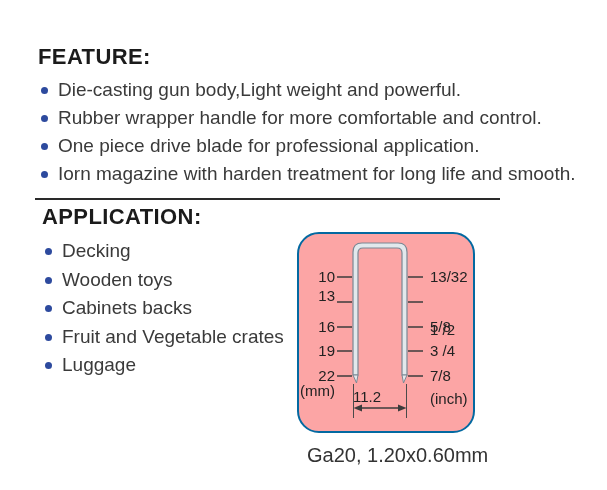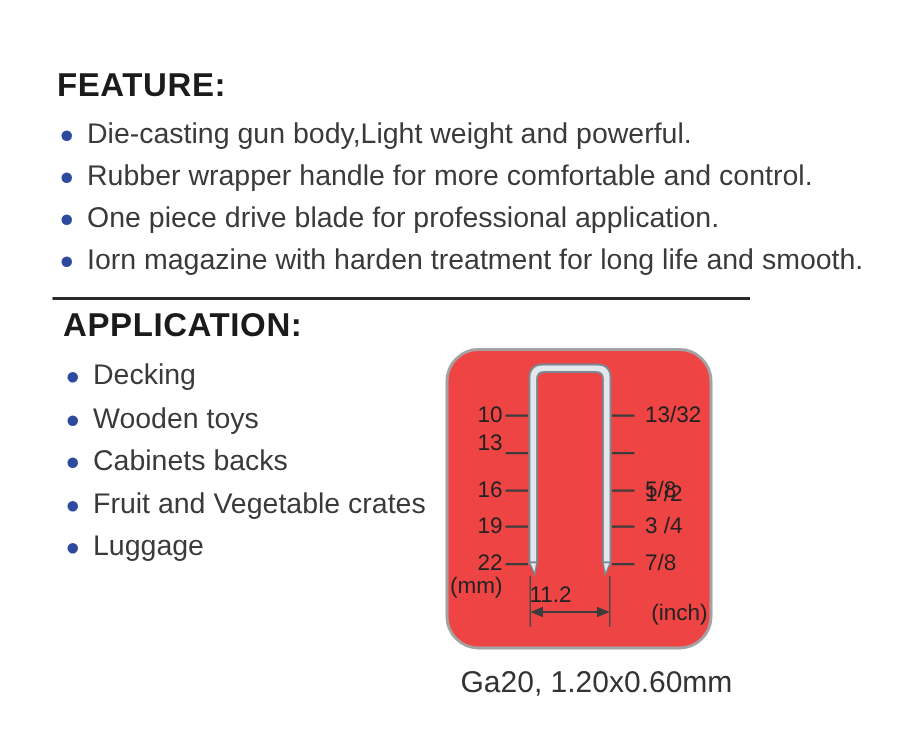--- a/index.html
+++ b/index.html
@@ -22,21 +22,21 @@
   .bullet-list li::before {
     content:""; position:absolute; left:3px; top:11px;
     width:7px; height:7px; border-radius:50%; background:#2d4a9e;
   }
   .divider {
     position:absolute; left:35px; top:198px; width:465px; height:2px;
     background:#2a2a2a;
   }
   .panel {
     position:absolute; left:297px; top:232px; width:178px; height:201px;
-    background:#ef4444; border:2px solid #a3a3a3; border-radius:22px;
+    background:#fca5a5; border:2px solid #0369a1; border-radius:22px;
     box-sizing:border-box;
   }
   .panel svg { position:absolute; left:0; top:0; }
   .dim-label {
     position:absolute; font-size:15px; color:#222; line-height:18px; white-space:nowrap;
   }
   .mm-col  { left:-4px; width:40px; text-align:right; }
   .inch-col{ left:131px; width:46px; text-align:left; }
   .crown-width {
     position:absolute; left:54px; top:154px; width:54px; 
@@ -97,18 +97,18 @@
   <div class="dim-label mm-col" style="top:84px;">16</div>
   <div class="dim-label mm-col" style="top:108px;">19</div>
   <div class="dim-label mm-col" style="top:133px;">22</div>
   <div class="dim-label mm-col" style="top:148px;">(mm)</div>
 
   <div class="dim-label inch-col" style="top:34px;">13/32</div>
   <div class="dim-label inch-col" style="top:58px;margin-top:29px;">1 /2</div>
   <div class="dim-label inch-col" style="top:84px;">5/8</div>
   <div class="dim-label inch-col" style="top:108px;">3 /4</div>
   <div class="dim-label inch-col" style="top:133px;">7/8</div>
-  <div class="dim-label inch-col" style="top:166px;text-align:center;">(inch)</div>
+  <div class="dim-label inch-col" style="top:156px;">(inch)</div>
 
   <div class="crown-width">11.2</div>
 </div>
 
 <div class="caption">Ga20, 1.20x0.60mm</div>
 
 </body></html>

